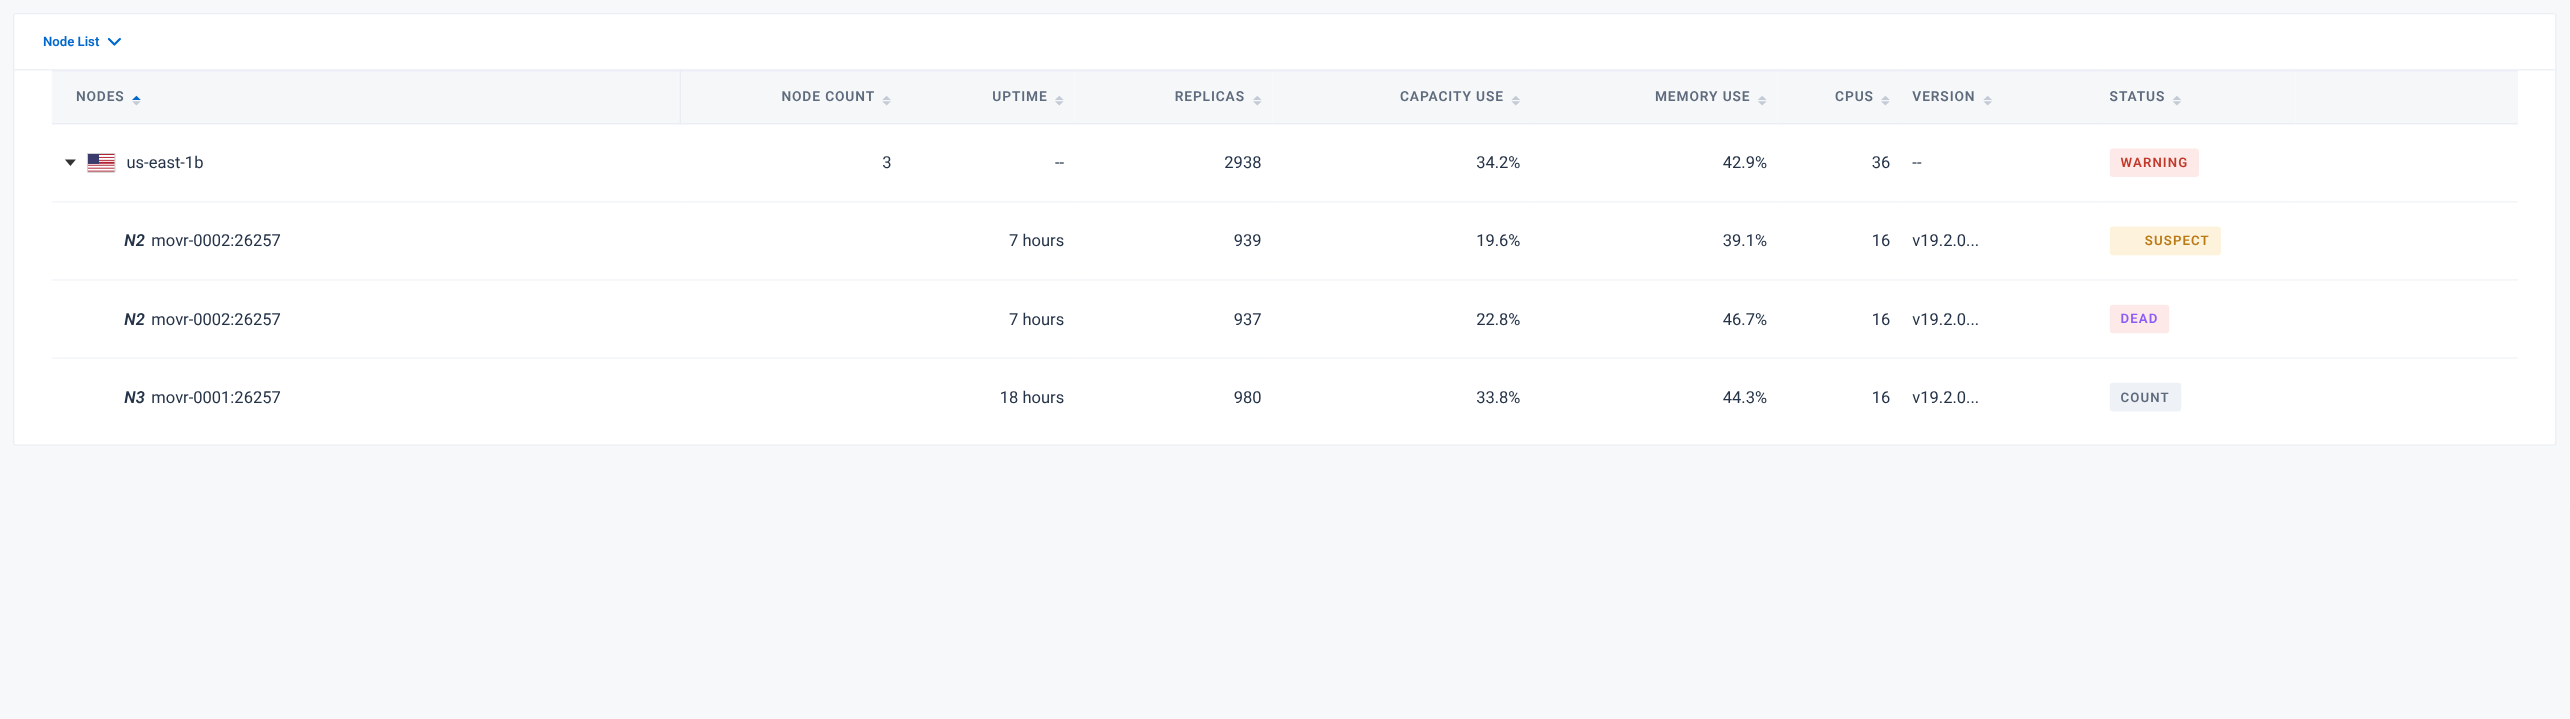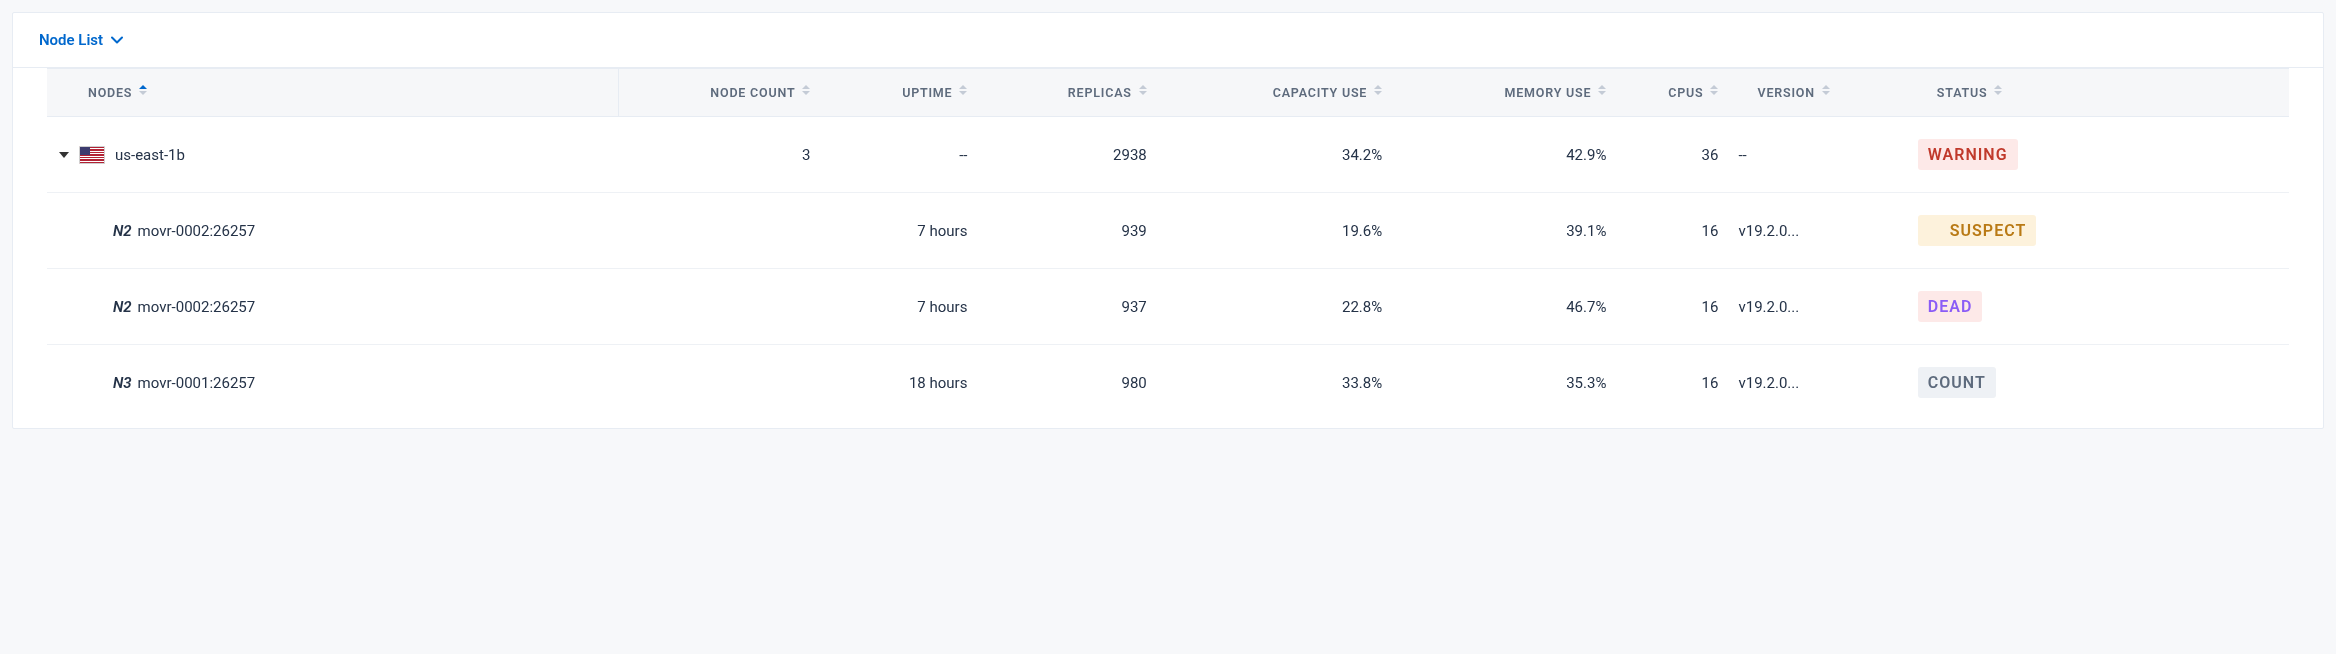--- a/index.html
+++ b/index.html
@@ -20,21 +20,21 @@
     }
     .topbar {
       padding: 18px 26px;
       border-bottom: 1px solid #e7ecf3;
       display: flex;
       align-items: center;
       gap: 8px;
     }
     .topbar-title {
       color: #0168cd;
-      font-size: 15px;
+      font-size: 12px;
       font-weight: 600;
     }
     .topbar-chevron svg {
       display: block;
     }
     .page-title {
       padding: 24px 34px 22px 34px;
       font-size: 24px;
       font-weight: 400;
       color: #253348;
@@ -57,23 +57,22 @@
       color: #5e6b7d;
       letter-spacing: 0.8px;
       padding: 16px 10px;
       border-top: 1px solid #e7ecf3;
       border-bottom: 1px solid #e7ecf3;
       text-transform: uppercase;
       white-space: nowrap;
     }
     th .th-inner {
       display: inline-flex;
-      align-items: flex-start;
+      align-items: flex-end;
       gap: 7px;
-      margin-left: 19px;
     }
     th:first-child {
       padding-left: 22px;
       border-right: 1px solid #e7ecf3;
     }
     .sort-icon {
       display: inline-flex;
       flex-direction: column;
       gap: 1.5px;
     }
@@ -163,21 +162,21 @@
       font-weight: 600;
       color: #253348;
       font-style: italic;
     }
     .node-host {
       color: #253348;
     }
     .badge {
       display: inline-block;
       padding: 6px 10px;
-      font-size: 16px;
+      font-size: 12px;
       font-weight: 600;
       letter-spacing: 1px;
       border-radius: 3px;
     }
     .badge-warning {
       background: #fde9e8;
       color: #c0392b;
     }
     .badge-suspect {
       background: #fdf2dc;
@@ -377,21 +376,21 @@
             <td>
               <div class="child-indent">
                 <span class="node-id">N3</span>
                 <span class="node-host">movr-0001:26257</span>
               </div>
             </td>
             <td class="num"></td>
             <td class="num">18 hours</td>
             <td class="num">980</td>
             <td class="num">33.8%</td>
-            <td class="num">35.3%</td>
+            <td class="num">44.3%</td>
             <td class="num">16</td>
             <td class="ver">v19.2.0...</td>
             <td class="status-cell"><span class="badge badge-live">COUNT</span></td>
             <td class="col-pad-cell"></td>
           </tr>
         </tbody>
     </table>
   </div>
 
 </div>

